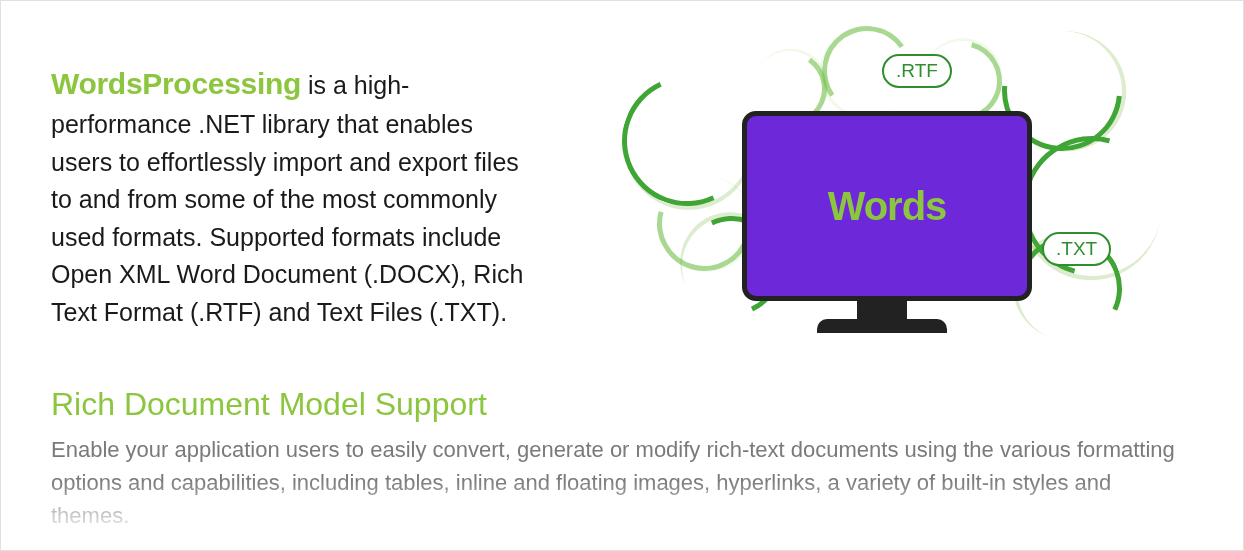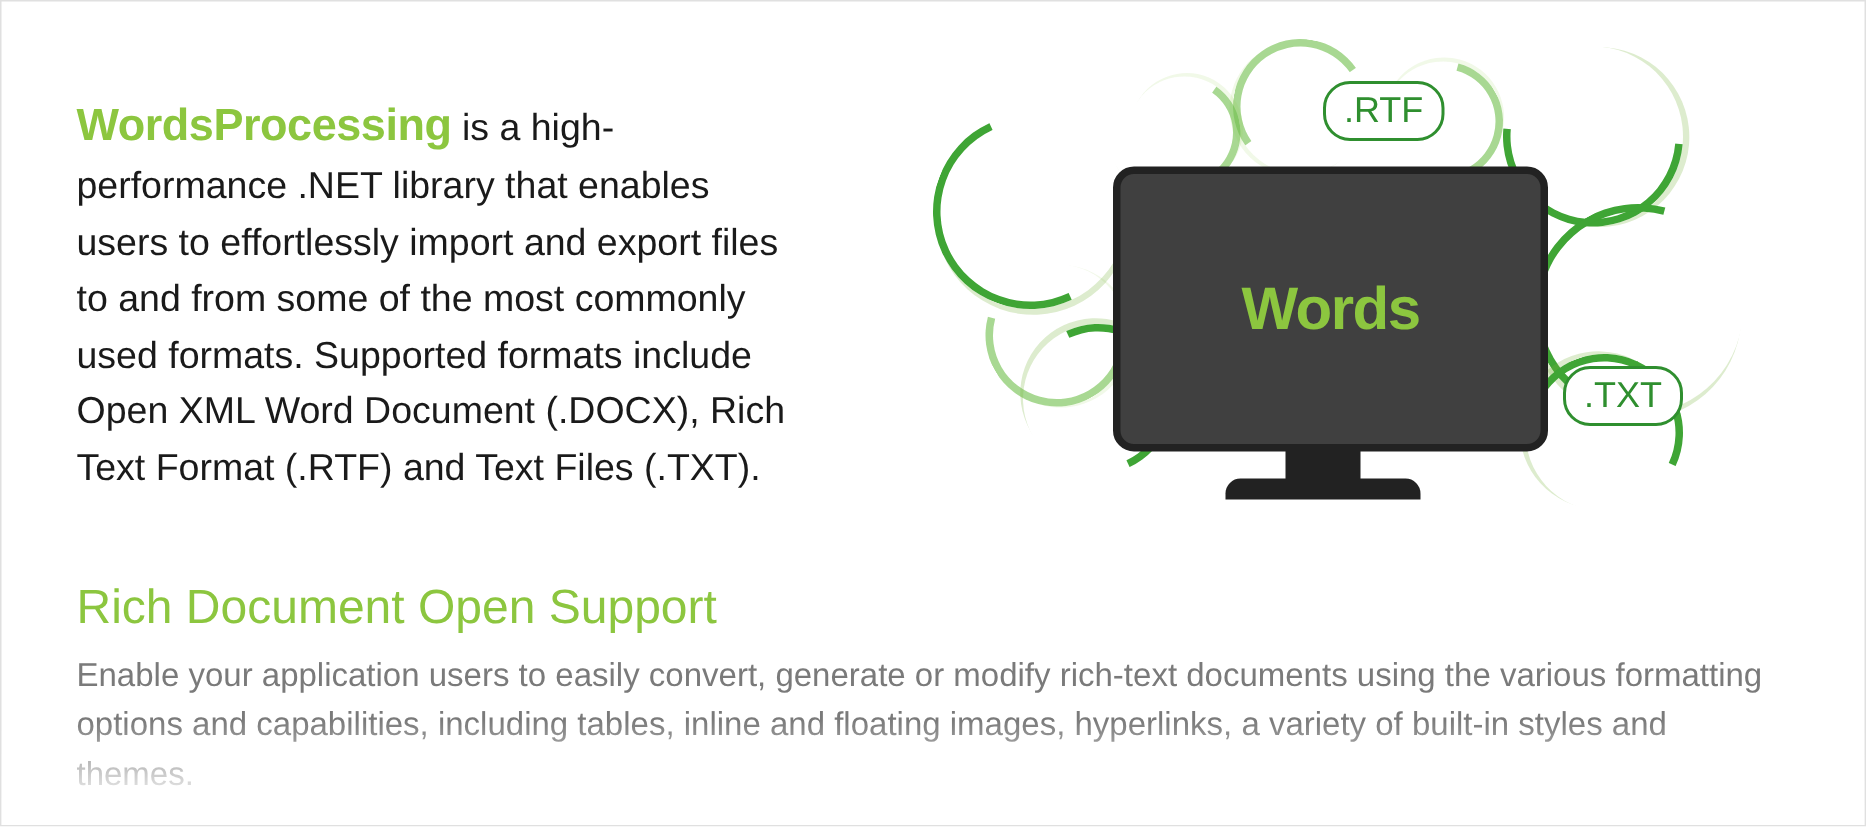--- a/index.html
+++ b/index.html
@@ -53,21 +53,21 @@
   }
   
   .monitor-body {
     position: absolute;
     left: 140px;
     top: 75px;
     width: 280px;
     height: 180px;
     border: 5px solid #222;
     border-radius: 14px;
-    background: #404040;
+    background: #6d28d9;
     z-index: 5;
     display: flex;
     flex-direction: column;
     align-items: center;
     justify-content: center;
   }
   .monitor-text {
     font-size: 40px;
     font-weight: 800;
     color: #8cc63f;
@@ -121,29 +121,29 @@
   .s6 { width: 80px;  height: 80px;  left: 220px; top: -10px; transform: rotate(100deg); }
   .s7 { width: 70px;  height: 70px;  left: 320px; top: 5px;   transform: rotate(-120deg); }
   .s8 { width: 85px;  height: 85px;  left: 55px;  top: 140px; transform: rotate(-30deg); }
   .s9 { width: 65px;  height: 65px;  left: 150px; top: 15px;  transform: rotate(260deg); }
   
   .fmt-badge {
     position: absolute;
     border: 2px solid #2f8f2f;
     background: #ffffff;
     color: #2f8f2f;
-    font-size: 24px;
+    font-size: 19px;
     font-weight: 400;
     padding: 4px 12px;
     border-radius: 18px;
     z-index: 6;
     font-family: Arial, sans-serif;
   }
   .fmt-rtf  { left: 280px; top: 18px; }
-  .fmt-txt  { left: 440px; top: 208px; }
+  .fmt-txt  { left: 440px; top: 196px; }
   .fmt-docx { left: 150px; top: 258px; }
   
   .section {
     margin-top: 30px;
   }
   .section-title {
     font-size: 32px;
     font-weight: 400;
     color: #8cc63f;
     margin: 0 0 10px 0;
@@ -198,18 +198,18 @@
 
         <div class="fmt-badge fmt-rtf">.RTF</div>
         <div class="fmt-badge fmt-txt">.TXT</div>
 
       </div>
     </div>
 
   </div>
 
   <div class="section">
-    <h2 class="section-title">Rich Document Open Support</h2>
+    <h2 class="section-title">Rich Document Model Support</h2>
     <div class="section-body">Enable your application users to easily convert, generate or modify rich-text documents using the various formatting options and capabilities, including tables, inline and floating images, hyperlinks, a variety of built-in styles and themes.</div>
   </div>
 
   <div class="fade"></div>
 </div>
 
 </body></html>

